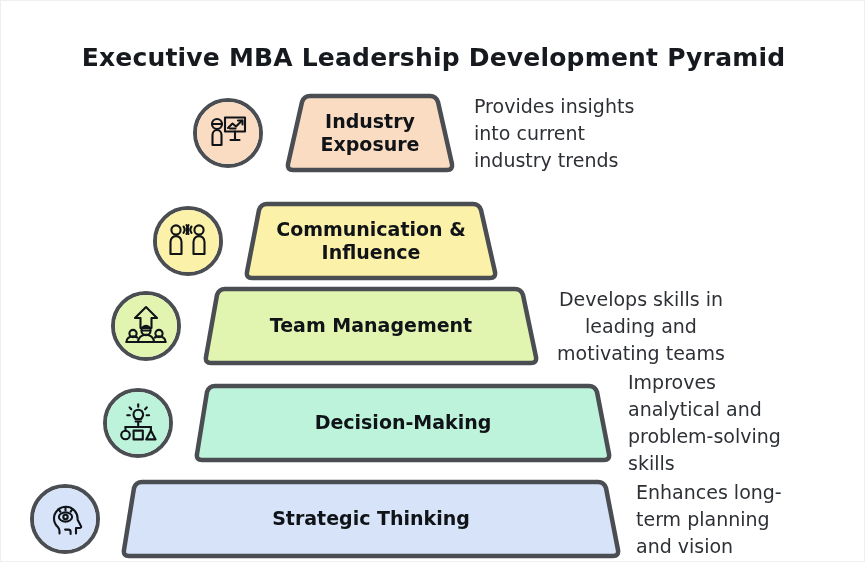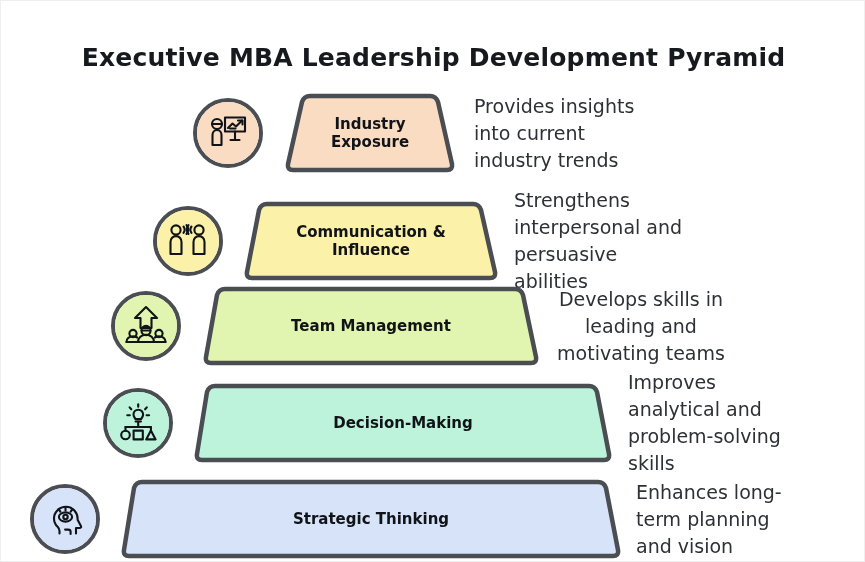--- a/index.html
+++ b/index.html
@@ -93,21 +93,21 @@
   }
   .band .band-label {
     position: absolute;
     left: 0;
     right: 0;
     top: 50%;
     transform: translateY(-50%);
     text-align: center;
     font-family: "DejaVu Sans", sans-serif;
     font-weight: bold;
-    font-size: 15px;
+    font-size: 19px;
     line-height: 1.22;
     color: #101317;
     padding: 0 26px;
     box-sizing: border-box;
     pointer-events: none;
   }
 
   
   .desc {
     position: absolute;
@@ -172,21 +172,20 @@
           <path d="M22.5 6.2q-3.3 4.4 0 8.8"></path>
         </g>
       </svg>
     </div>
     <div class="band" style="left:244px; width:252px;">
       <svg viewBox="0 0 252 88" preserveAspectRatio="none">
         <path d="M22 7 L228 7 Q234 7 236 13 L250 75 Q251 81 245 81 L7 81 Q1 81 2 75 L14 13 Q16 7 22 7 Z" fill="#fbf1a8" stroke="#4a4d52" stroke-width="4.5" stroke-linejoin="round"></path>
       </svg>
       <div class="band-label">Communication &amp; Influence</div>
     </div>
-    <div class="desc" style="left:513px;">Strengthens interpersonal and persuasive abilities</div>
   </div>
 
   <div class="level" style="top:277px;">
     <div class="icon-badge" style="left:110px;">
       <div class="ring">
         <div class="fill" style="background:#e2f5b0;"></div>
       </div>
       <svg class="glyph" viewBox="0 0 44 44">
         <g fill="none" stroke="#101317" stroke-width="2.1" stroke-linecap="round" stroke-linejoin="round">
           <path d="M22 3 L33 14 L27.5 14 L27.5 24 L16.5 24 L16.5 14 L11 14 Z"></path>

